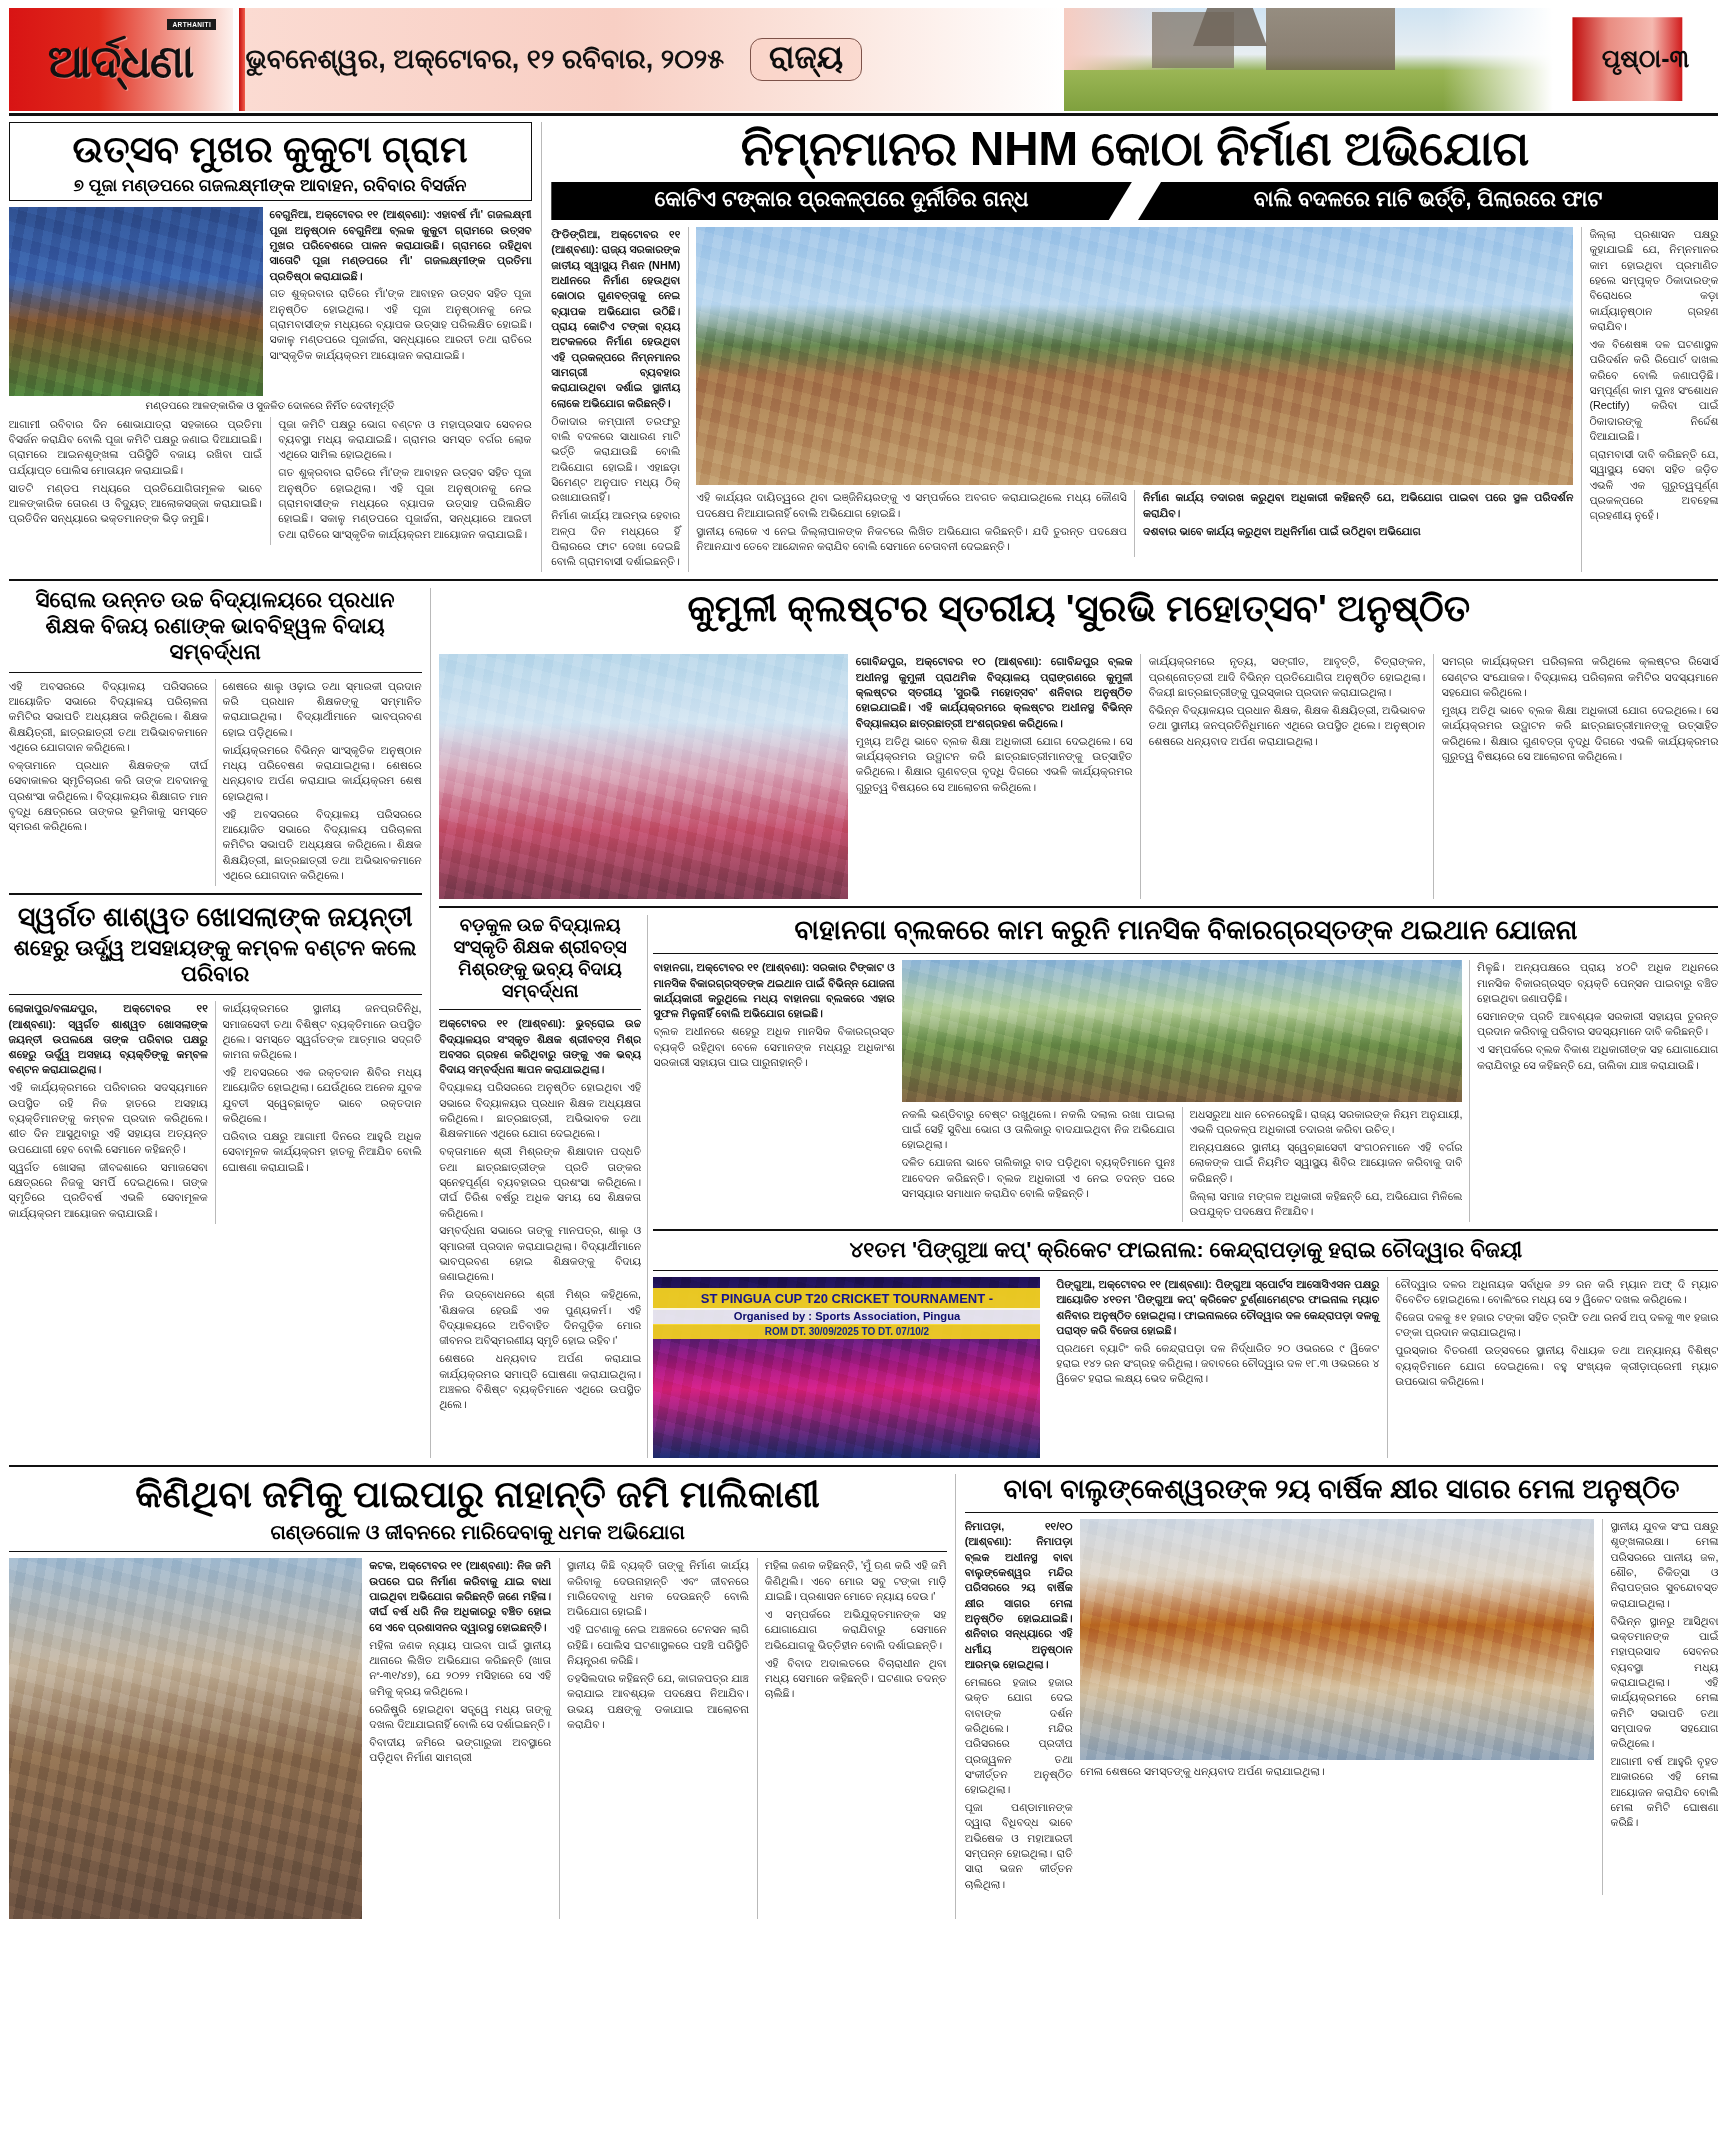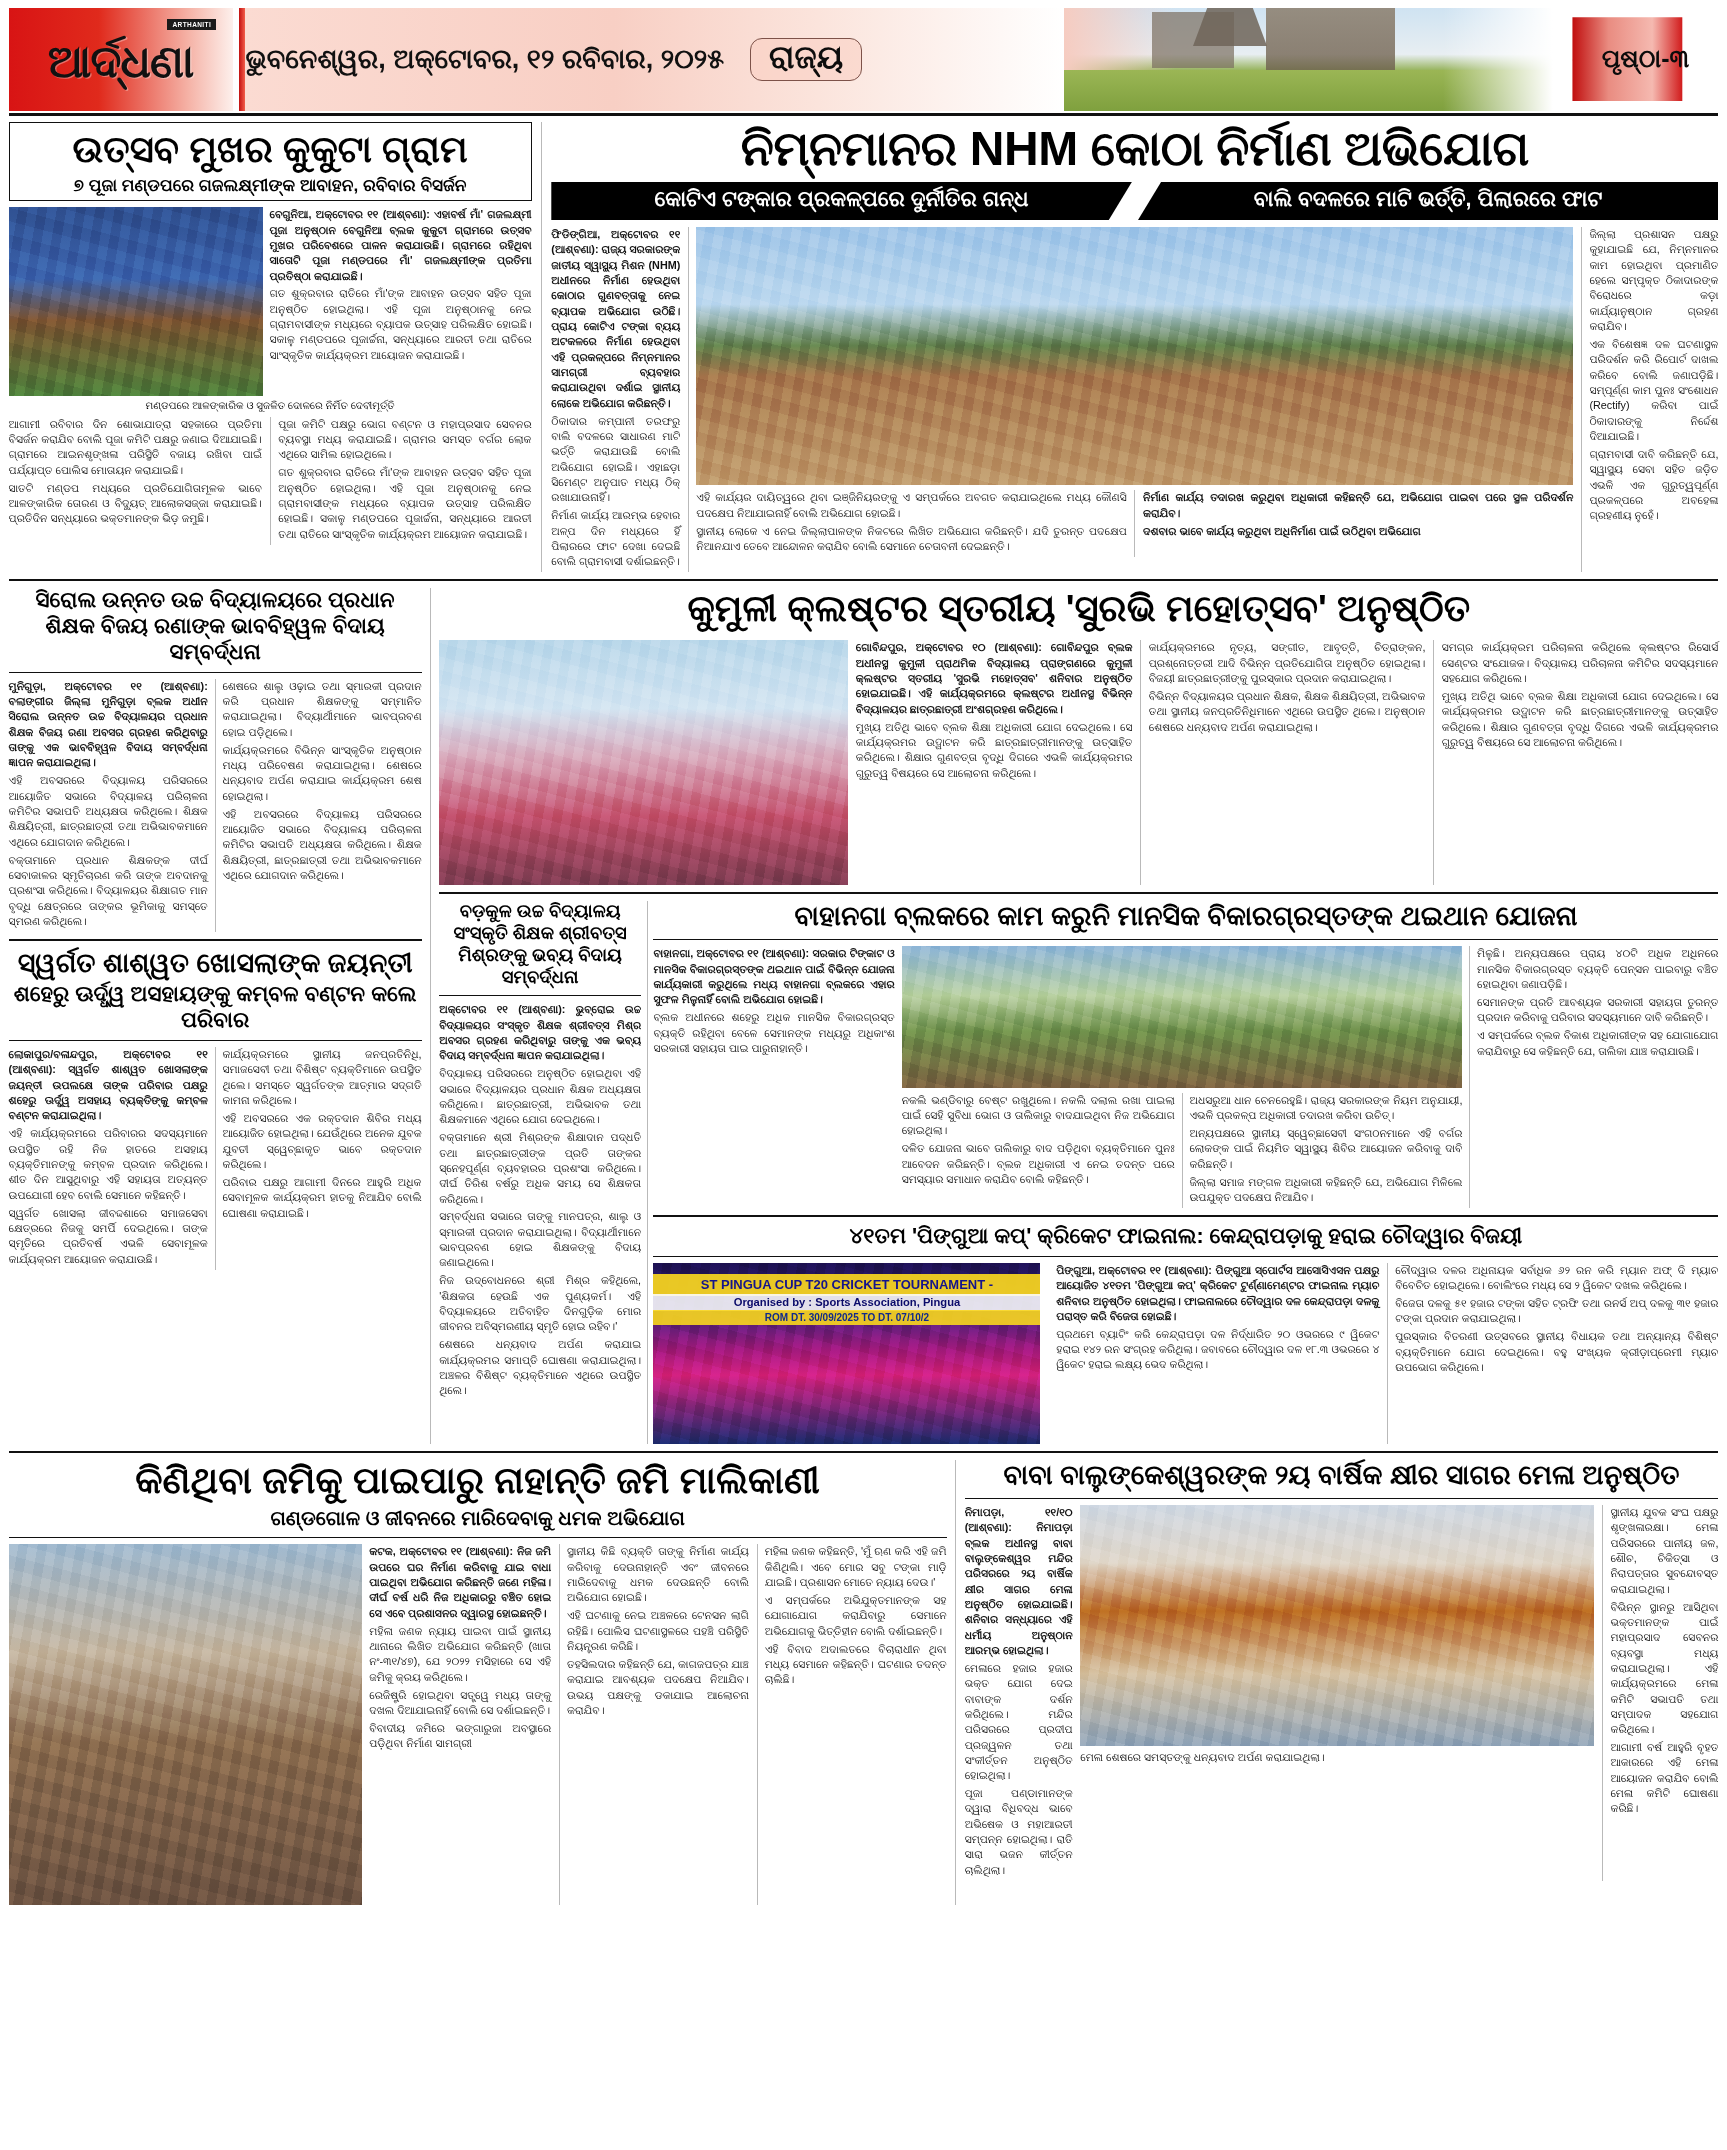--- a/index.html
+++ b/index.html
@@ -365,21 +365,20 @@
 
   <div class="hr-med"></div>
 
   <div class="row">
 
     <div style="flex:0 0 413px;">
       <div class="hl-sm" style="padding:0 3.4px;">ସିରୋଲ ଉନ୍ନତ ଉଚ୍ଚ ବିଦ୍ୟାଳୟରେ ପ୍ରଧାନ ଶିକ୍ଷକ ବିଜୟ ରଣାଙ୍କ ଭାବବିହ୍ୱଳ ବିଦାୟ ସମ୍ବର୍ଦ୍ଧନା</div>
       <div class="hr-thin"></div>
       <div class="row" style="gap:6.9px;">
         <div class="body tiny" style="flex:1 1 50%;">
-          <p class="dateline">ମୁନିଗୁଡ଼ା, ଅକ୍ଟୋବର ୧୧ (ଆଶ୍ବଣା): ବଲାଙ୍ଗୀର ଜିଲ୍ଲା ମୁନିଗୁଡ଼ା ବ୍ଲକ ଅଧୀନ ସିରୋଲ ଉନ୍ନତ ଉଚ୍ଚ ବିଦ୍ୟାଳୟର ପ୍ରଧାନ ଶିକ୍ଷକ ବିଜୟ ରଣା ଅବସର ଗ୍ରହଣ କରିଥିବାରୁ ତାଙ୍କୁ ଏକ ଭାବବିହ୍ୱଳ ବିଦାୟ ସମ୍ବର୍ଦ୍ଧନା ଜ୍ଞାପନ କରାଯାଇଥିଲା।</p>
           <p>ଏହି ଅବସରରେ ବିଦ୍ୟାଳୟ ପରିସରରେ ଆୟୋଜିତ ସଭାରେ ବିଦ୍ୟାଳୟ ପରିଚାଳନା କମିଟିର ସଭାପତି ଅଧ୍ୟକ୍ଷତା କରିଥିଲେ। ଶିକ୍ଷକ ଶିକ୍ଷୟିତ୍ରୀ, ଛାତ୍ରଛାତ୍ରୀ ତଥା ଅଭିଭାବକମାନେ ଏଥିରେ ଯୋଗଦାନ କରିଥିଲେ।</p>
           <p>ବକ୍ତାମାନେ ପ୍ରଧାନ ଶିକ୍ଷକଙ୍କ ଦୀର୍ଘ ସେବାକାଳର ସ୍ମୃତିଚାରଣ କରି ତାଙ୍କ ଅବଦାନକୁ ପ୍ରଶଂସା କରିଥିଲେ। ବିଦ୍ୟାଳୟର ଶିକ୍ଷାଗତ ମାନ ବୃଦ୍ଧି କ୍ଷେତ୍ରରେ ତାଙ୍କର ଭୂମିକାକୁ ସମସ୍ତେ ସ୍ମରଣ କରିଥିଲେ।</p>
         </div>
         <div class="vrule"></div>
         <div class="body tiny" style="flex:1 1 50%;">
           <p>ଶେଷରେ ଶାଲୁ ଓଢ଼ାଇ ତଥା ସ୍ମାରକୀ ପ୍ରଦାନ କରି ପ୍ରଧାନ ଶିକ୍ଷକଙ୍କୁ ସମ୍ମାନିତ କରାଯାଇଥିଲା। ବିଦ୍ୟାର୍ଥୀମାନେ ଭାବପ୍ରବଣ ହୋଇ ପଡ଼ିଥିଲେ।</p>
           <p>କାର୍ଯ୍ୟକ୍ରମରେ ବିଭିନ୍ନ ସାଂସ୍କୃତିକ ଅନୁଷ୍ଠାନ ମଧ୍ୟ ପରିବେଷଣ କରାଯାଇଥିଲା। ଶେଷରେ ଧନ୍ୟବାଦ ଅର୍ପଣ କରାଯାଇ କାର୍ଯ୍ୟକ୍ରମ ଶେଷ ହୋଇଥିଲା।</p>
           <p>ଏହି ଅବସରରେ ବିଦ୍ୟାଳୟ ପରିସରରେ ଆୟୋଜିତ ସଭାରେ ବିଦ୍ୟାଳୟ ପରିଚାଳନା କମିଟିର ସଭାପତି ଅଧ୍ୟକ୍ଷତା କରିଥିଲେ। ଶିକ୍ଷକ ଶିକ୍ଷୟିତ୍ରୀ, ଛାତ୍ରଛାତ୍ରୀ ତଥା ଅଭିଭାବକମାନେ ଏଥିରେ ଯୋଗଦାନ କରିଥିଲେ।</p>
         </div>
       </div>
@@ -403,21 +402,21 @@
             <p>ପରିବାର ପକ୍ଷରୁ ଆଗାମୀ ଦିନରେ ଆହୁରି ଅଧିକ ସେବାମୂଳକ କାର୍ଯ୍ୟକ୍ରମ ହାତକୁ ନିଆଯିବ ବୋଲି ଘୋଷଣା କରାଯାଇଛି।</p>
           </div>
         </div>
       </div>
     </div>
 
     <div class="vrule" style="margin:0 8.6px;"></div>
 
     <div style="flex:1 1 auto;">
       <div class="hl-lg">କୁମୁଳୀ କ୍ଲଷ୍ଟର ସ୍ତରୀୟ 'ସୁରଭି ମହୋତ୍ସବ' ଅନୁଷ୍ଠିତ</div>
-      <div class="row" style="margin-top:10px;gap:7.7px;">
+      <div class="row" style="margin-top:24px;gap:7.7px;">
         <div class="photo ph-c" style="flex:0 0 409px;height:245px;"></div>
         <div class="row" style="flex:1 1 auto;gap:7.7px;">
           <div class="body tiny" style="flex:1 1 33%;">
             <p class="dateline">ଗୋବିନ୍ଦପୁର, ଅକ୍ଟୋବର ୧୦ (ଆଶ୍ବଣା): ଗୋବିନ୍ଦପୁର ବ୍ଲକ ଅଧୀନସ୍ଥ କୁମୁଳୀ ପ୍ରାଥମିକ ବିଦ୍ୟାଳୟ ପ୍ରାଙ୍ଗଣରେ କୁମୁଳୀ କ୍ଲଷ୍ଟର ସ୍ତରୀୟ 'ସୁରଭି ମହୋତ୍ସବ' ଶନିବାର ଅନୁଷ୍ଠିତ ହୋଇଯାଇଛି। ଏହି କାର୍ଯ୍ୟକ୍ରମରେ କ୍ଲଷ୍ଟର ଅଧୀନସ୍ଥ ବିଭିନ୍ନ ବିଦ୍ୟାଳୟର ଛାତ୍ରଛାତ୍ରୀ ଅଂଶଗ୍ରହଣ କରିଥିଲେ।</p>
             <p>ମୁଖ୍ୟ ଅତିଥି ଭାବେ ବ୍ଲକ ଶିକ୍ଷା ଅଧିକାରୀ ଯୋଗ ଦେଇଥିଲେ। ସେ କାର୍ଯ୍ୟକ୍ରମର ଉଦ୍ଘାଟନ କରି ଛାତ୍ରଛାତ୍ରୀମାନଙ୍କୁ ଉତ୍ସାହିତ କରିଥିଲେ। ଶିକ୍ଷାର ଗୁଣବତ୍ତା ବୃଦ୍ଧି ଦିଗରେ ଏଭଳି କାର୍ଯ୍ୟକ୍ରମର ଗୁରୁତ୍ୱ ବିଷୟରେ ସେ ଆଲୋଚନା କରିଥିଲେ।</p>
           </div>
           <div class="vrule"></div>
           <div class="body tiny" style="flex:1 1 33%;">
             <p>କାର୍ଯ୍ୟକ୍ରମରେ ନୃତ୍ୟ, ସଙ୍ଗୀତ, ଆବୃତ୍ତି, ଚିତ୍ରାଙ୍କନ, ପ୍ରଶ୍ନୋତ୍ତରୀ ଆଦି ବିଭିନ୍ନ ପ୍ରତିଯୋଗିତା ଅନୁଷ୍ଠିତ ହୋଇଥିଲା। ବିଜୟୀ ଛାତ୍ରଛାତ୍ରୀଙ୍କୁ ପୁରସ୍କାର ପ୍ରଦାନ କରାଯାଇଥିଲା।</p>
             <p>ବିଭିନ୍ନ ବିଦ୍ୟାଳୟର ପ୍ରଧାନ ଶିକ୍ଷକ, ଶିକ୍ଷକ ଶିକ୍ଷୟିତ୍ରୀ, ଅଭିଭାବକ ତଥା ସ୍ଥାନୀୟ ଜନପ୍ରତିନିଧିମାନେ ଏଥିରେ ଉପସ୍ଥିତ ଥିଲେ। ଅନୁଷ୍ଠାନ ଶେଷରେ ଧନ୍ୟବାଦ ଅର୍ପଣ କରାଯାଇଥିଲା।</p>

